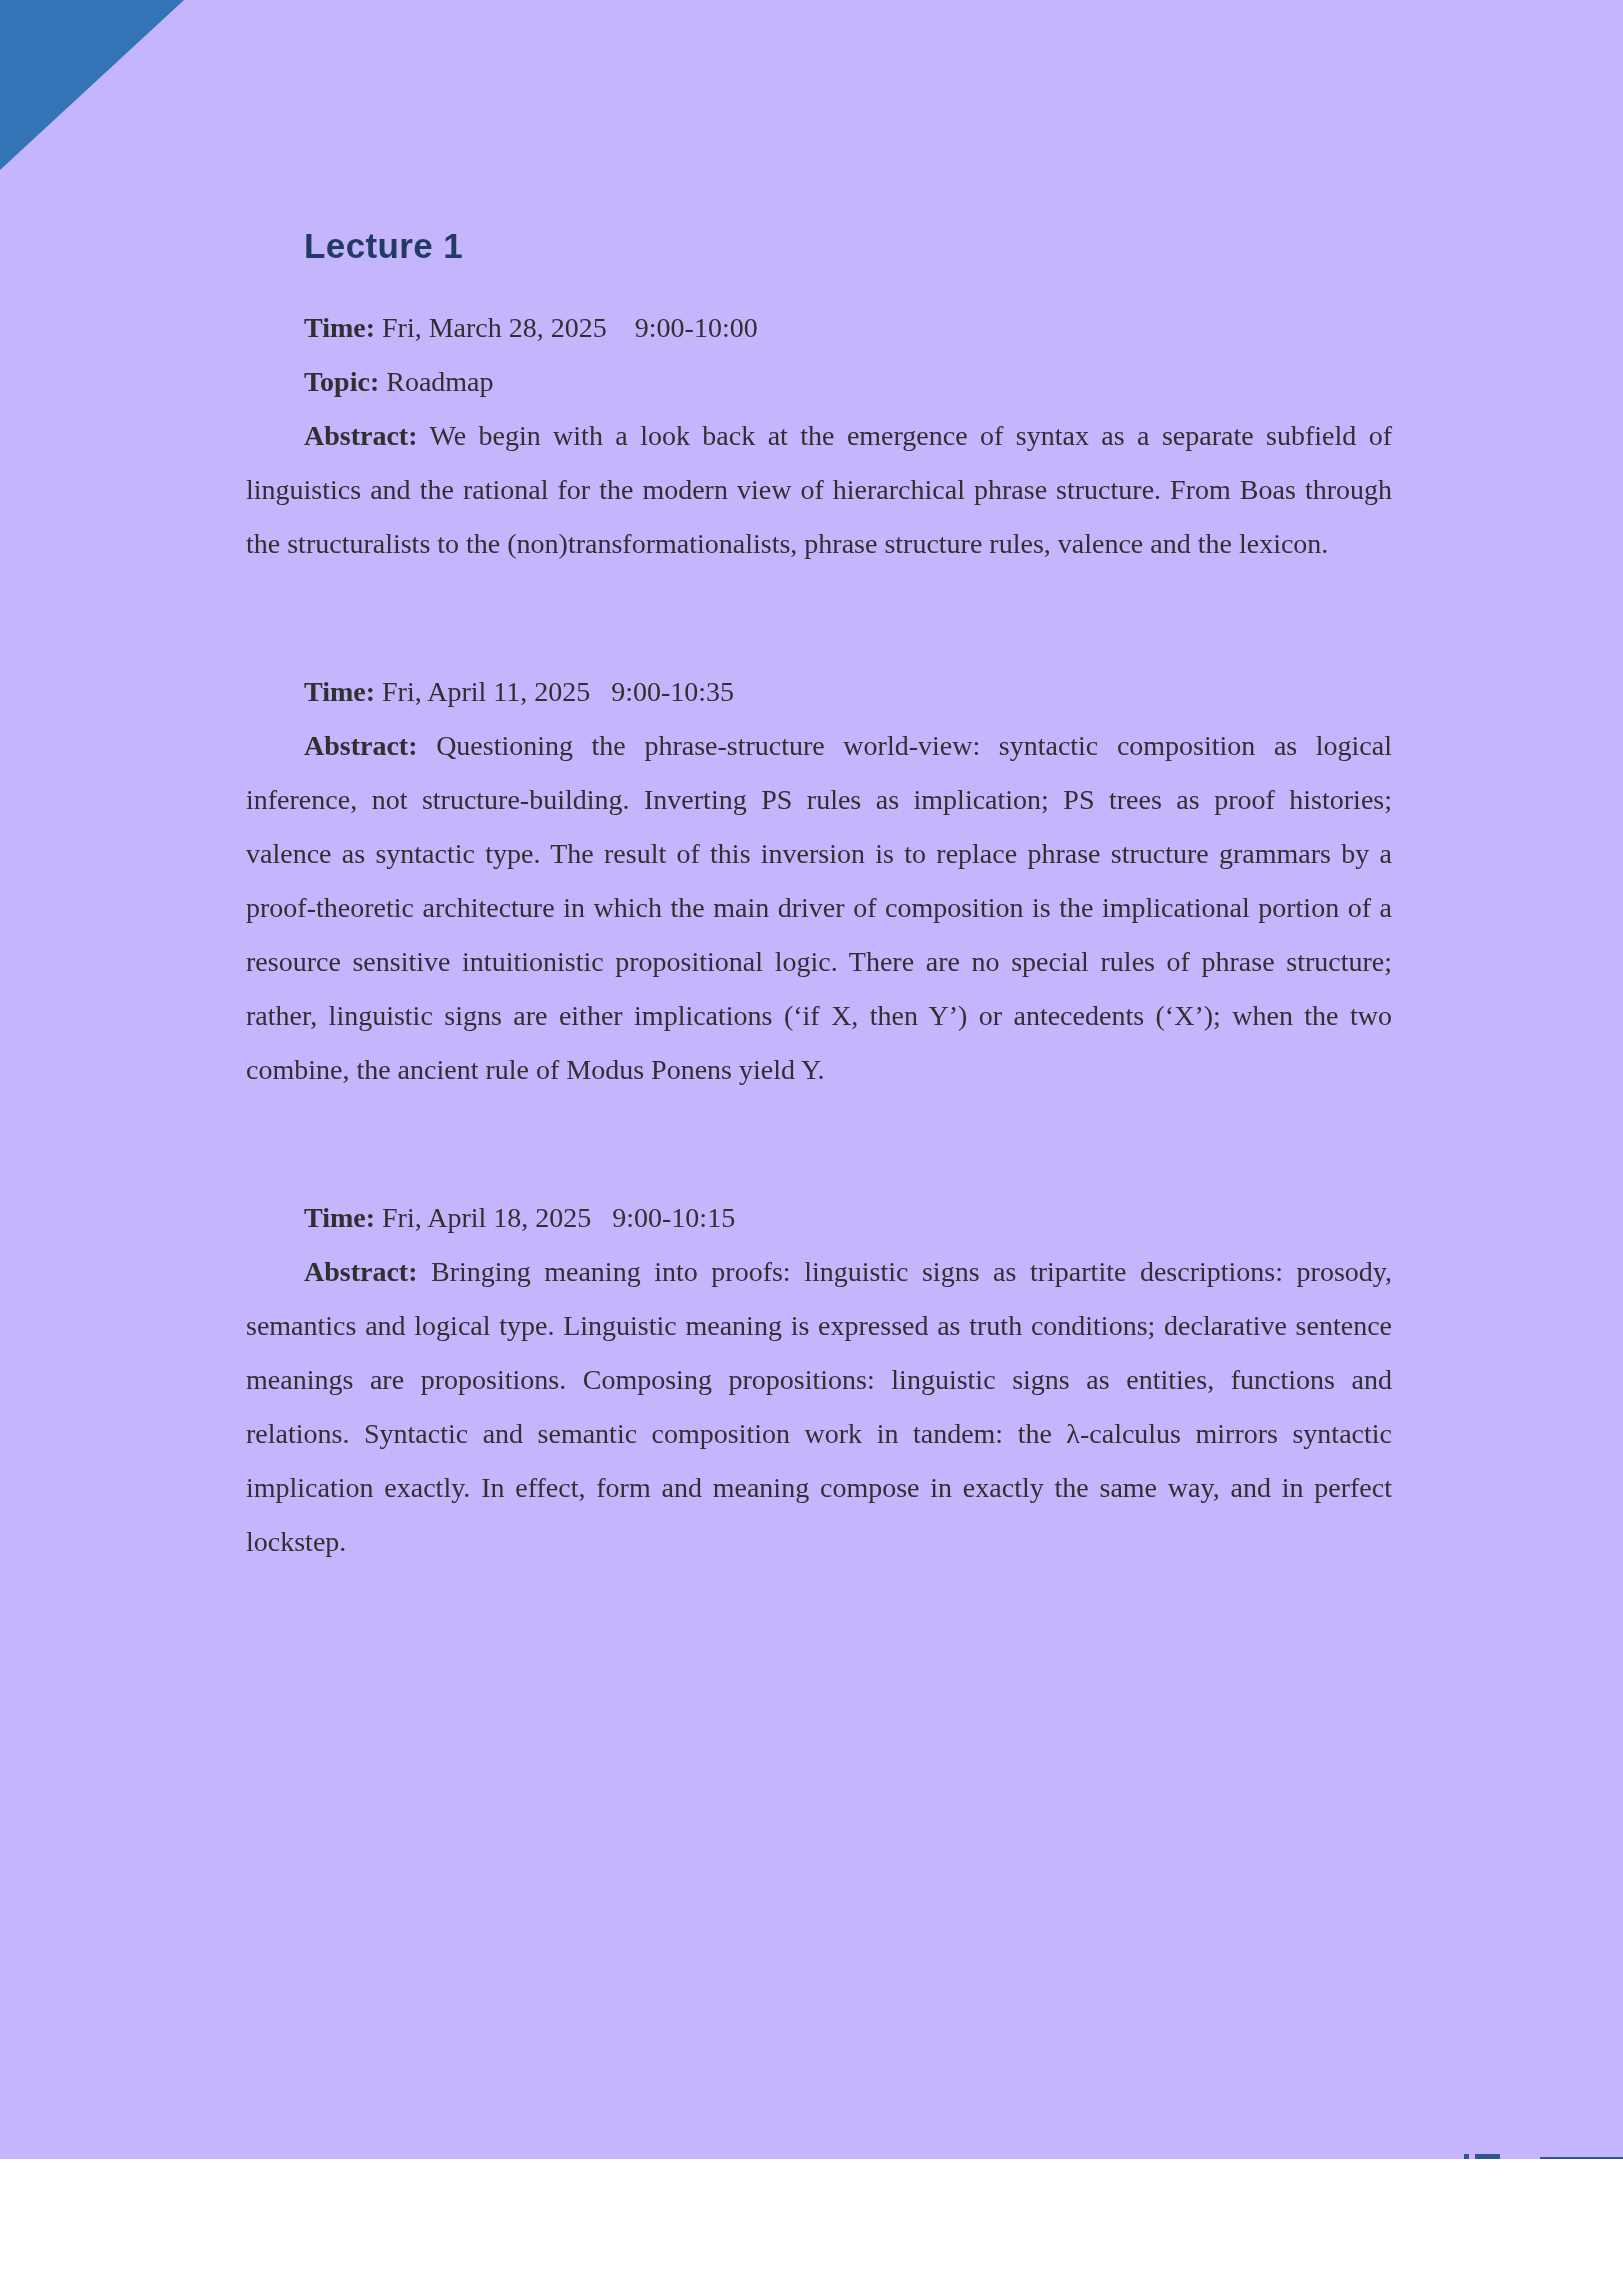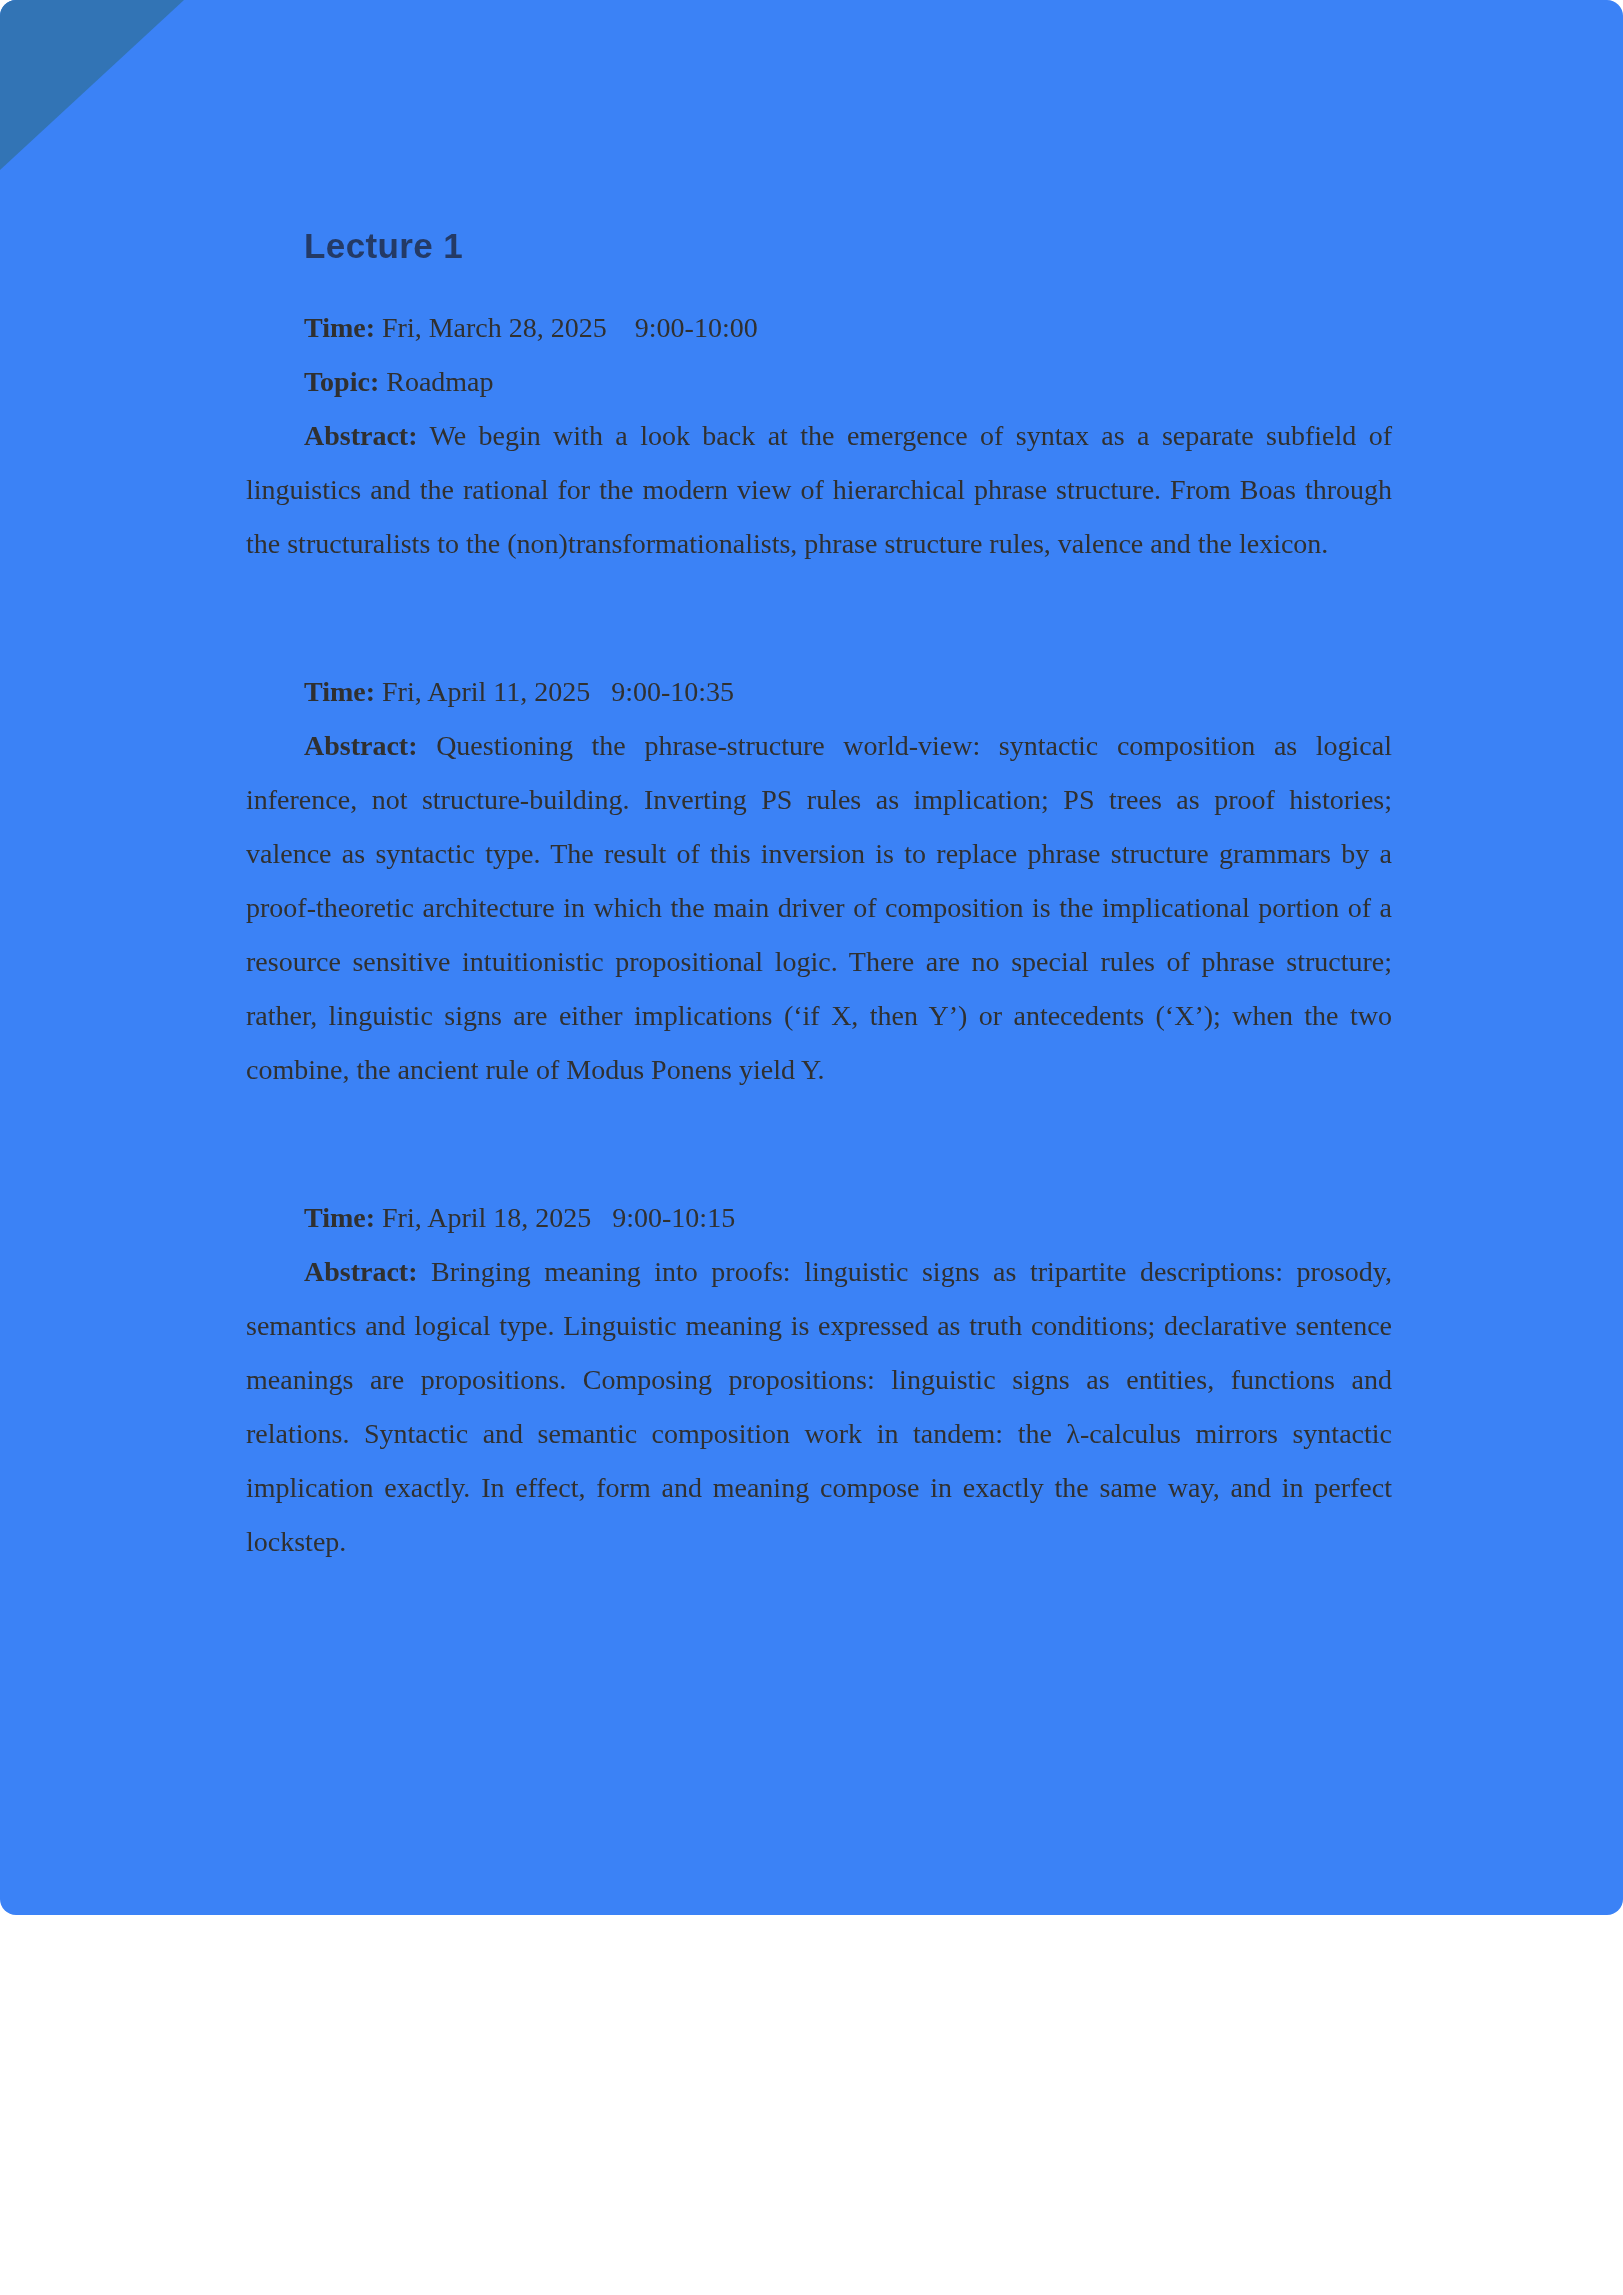--- a/index.html
+++ b/index.html
@@ -3,25 +3,24 @@
 <meta charset="utf-8">
 <style>
   html, body {
     margin: 0;
     padding: 0;
     background: #ffffff;
   }
   .page {
     position: relative;
     width: 1623px;
-    height: 1915px;
-    background: #3b82f6;
+    height: 2159px;
+    background: #c4b5fd;
     overflow: hidden;
     font-family: "Liberation Serif", serif;
-    border-radius: 16px;
   }
   .corner-triangle {
     position: absolute;
     top: 0;
     left: 0;
     width: 184px;
     height: 170px;
     background: var(--tri-color, #3274B5);
     clip-path: polygon(0 0, 100% 0, 0 100%);
   }

